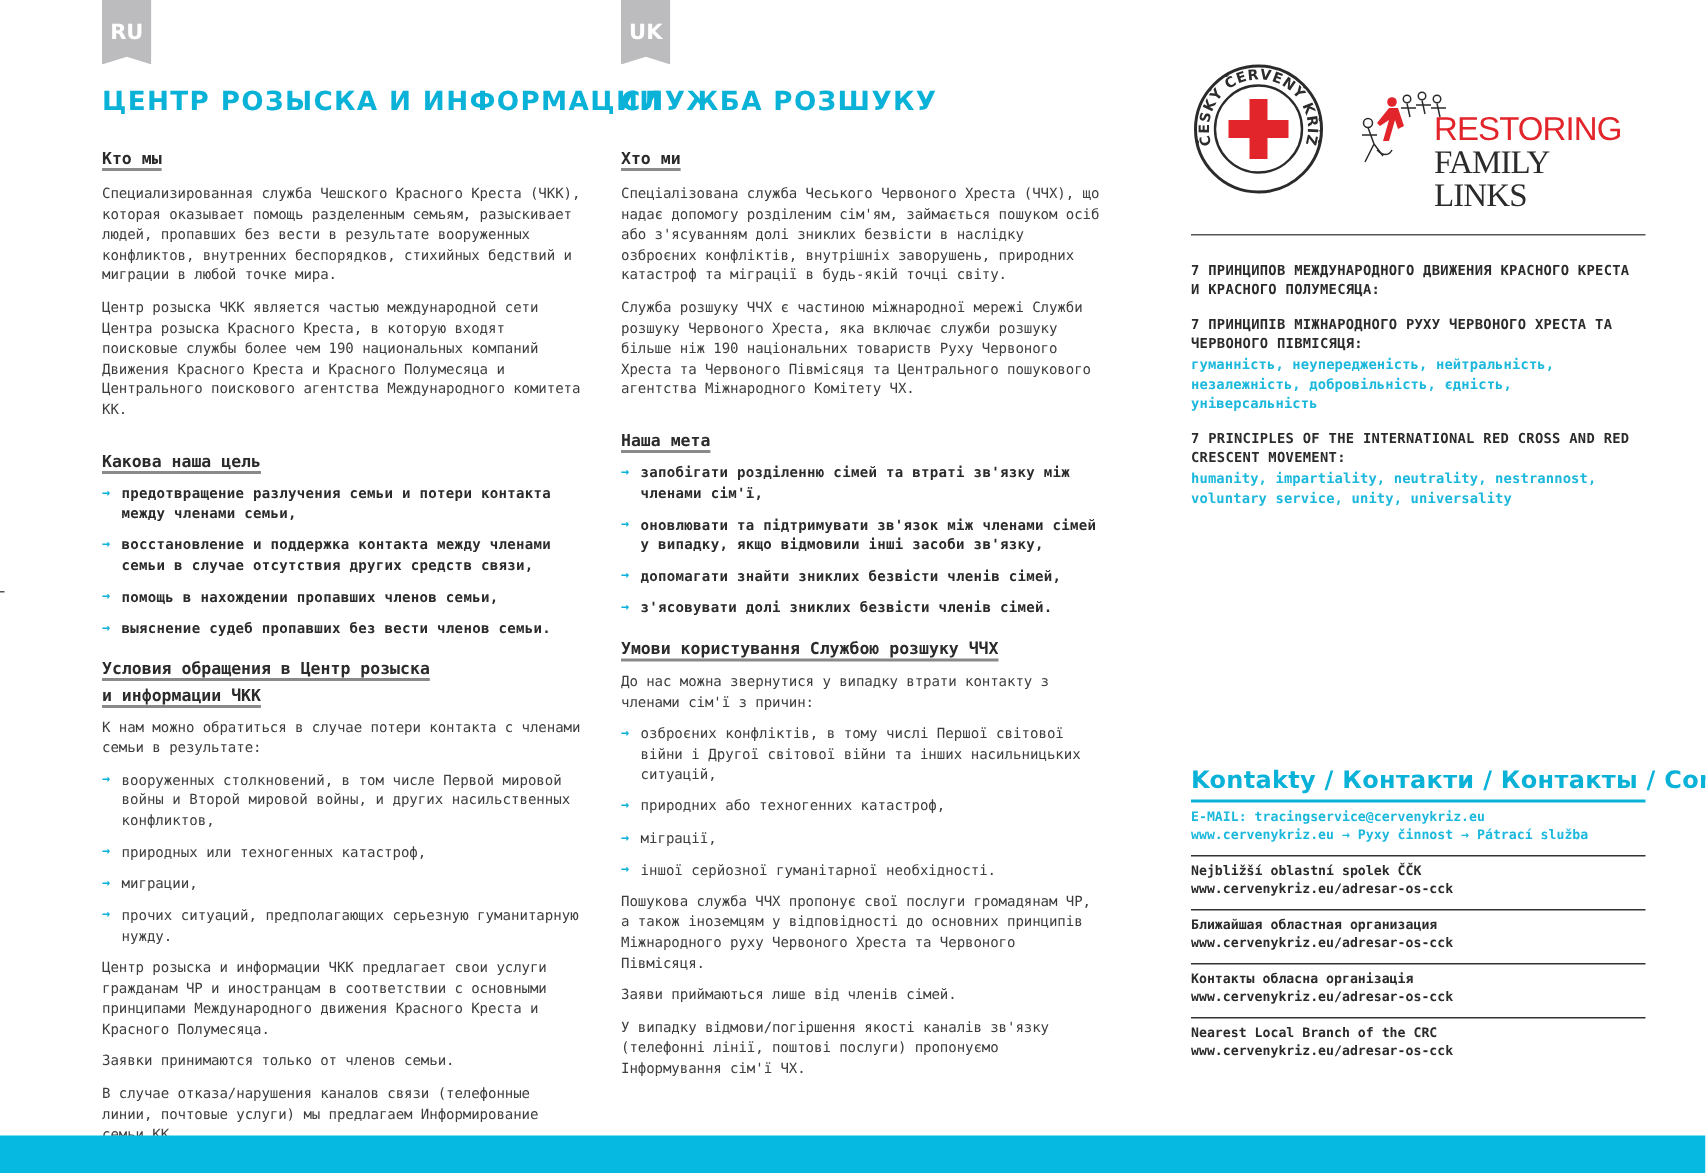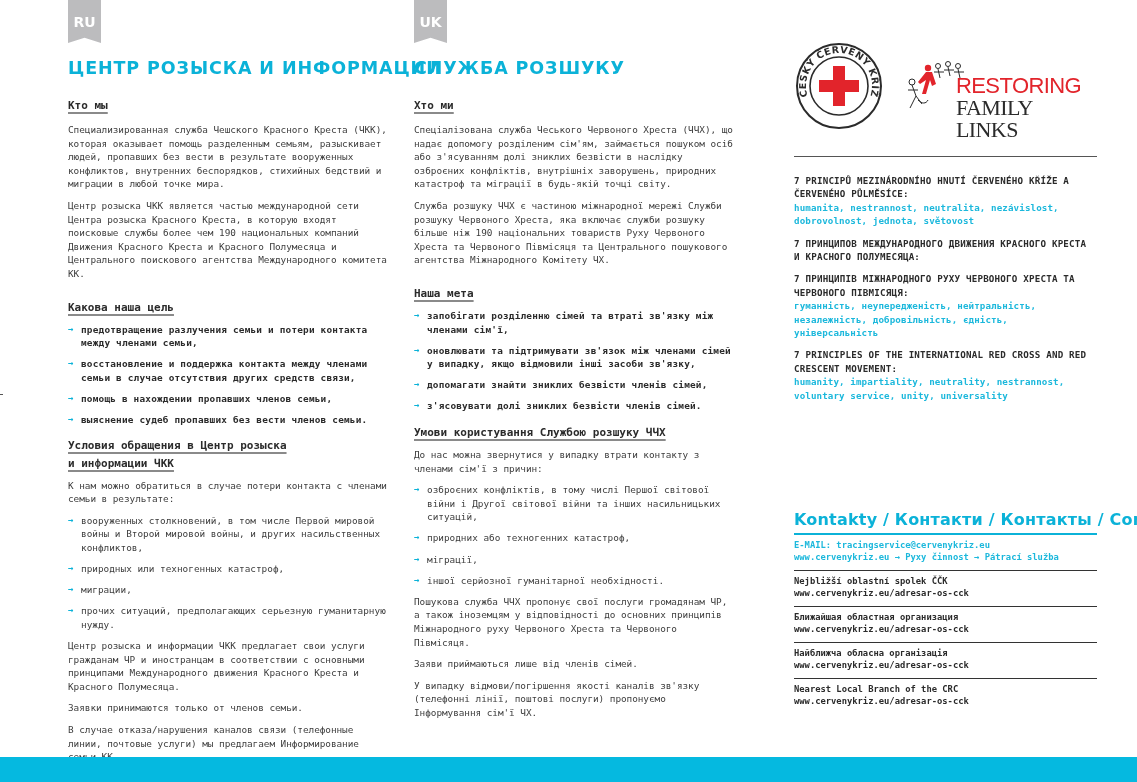--- a/index.html
+++ b/index.html
@@ -171,24 +171,20 @@
       </svg>
       <div class="rfl-text1">RESTORING</div>
       <div class="rfl-text2">FAMILY LINKS</div>
     </div>
   </div>
 
   <div class="rule-top"></div>
 
   <div class="principles">
     <div class="pr-block">
-      <div class="pr-head">7 PRINCIPŮ MEZINÁRODNÍHO HNUTÍ ČERVENÉHO KŘÍŽE A ČERVENÉHO PŮLMĚSÍCE:</div>
-      <div class="pr-body">humanita, nestrannost, neutralita, nezávislost, dobrovolnost, jednota, světovost</div>
-    </div>
-    <div class="pr-block">
       <div class="pr-head">7 ПРИНЦИПОВ МЕЖДУНАРОДНОГО ДВИЖЕНИЯ КРАСНОГО КРЕСТА И КРАСНОГО ПОЛУМЕСЯЦА:</div>
     </div>
     <div class="pr-block">
       <div class="pr-head">7 ПРИНЦИПІВ МІЖНАРОДНОГО РУХУ ЧЕРВОНОГО ХРЕСТА ТА ЧЕРВОНОГО ПІВМІСЯЦЯ:</div>
       <div class="pr-body">гуманність, неупередженість, нейтральність, незалежність, добровільність, єдність, універсальність</div>
     </div>
     <div class="pr-block">
       <div class="pr-head">7 PRINCIPLES OF THE INTERNATIONAL RED CROSS AND RED CRESCENT MOVEMENT:</div>
       <div class="pr-body">humanity, impartiality, neutrality, nestrannost, voluntary service, unity, universality</div>
     </div>
@@ -199,21 +195,21 @@
     <div class="c-rule cyan"></div>
     <div class="c-line cyan">E-MAIL: tracingservice@cervenykriz.eu</div>
     <div class="c-line cyan">www.cervenykriz.eu → Руху činnost → Pátrací služba</div>
     <div class="c-rule"></div>
     <div class="c-line">Nejbližší oblastní spolek ČČK</div>
     <div class="c-line">www.cervenykriz.eu/adresar-os-cck</div>
     <div class="c-rule"></div>
     <div class="c-line">Ближайшая областная организация</div>
     <div class="c-line">www.cervenykriz.eu/adresar-os-cck</div>
     <div class="c-rule"></div>
-    <div class="c-line">Найближча обласна організація</div>
+    <div class="c-line">Контакты обласна організація</div>
     <div class="c-line">www.cervenykriz.eu/adresar-os-cck</div>
     <div class="c-rule"></div>
     <div class="c-line">Nearest Local Branch of the CRC</div>
     <div class="c-line">www.cervenykriz.eu/adresar-os-cck</div>
   </div>
 </section>
 
 <div class="bottom-band"></div>
 
 </body></html>

